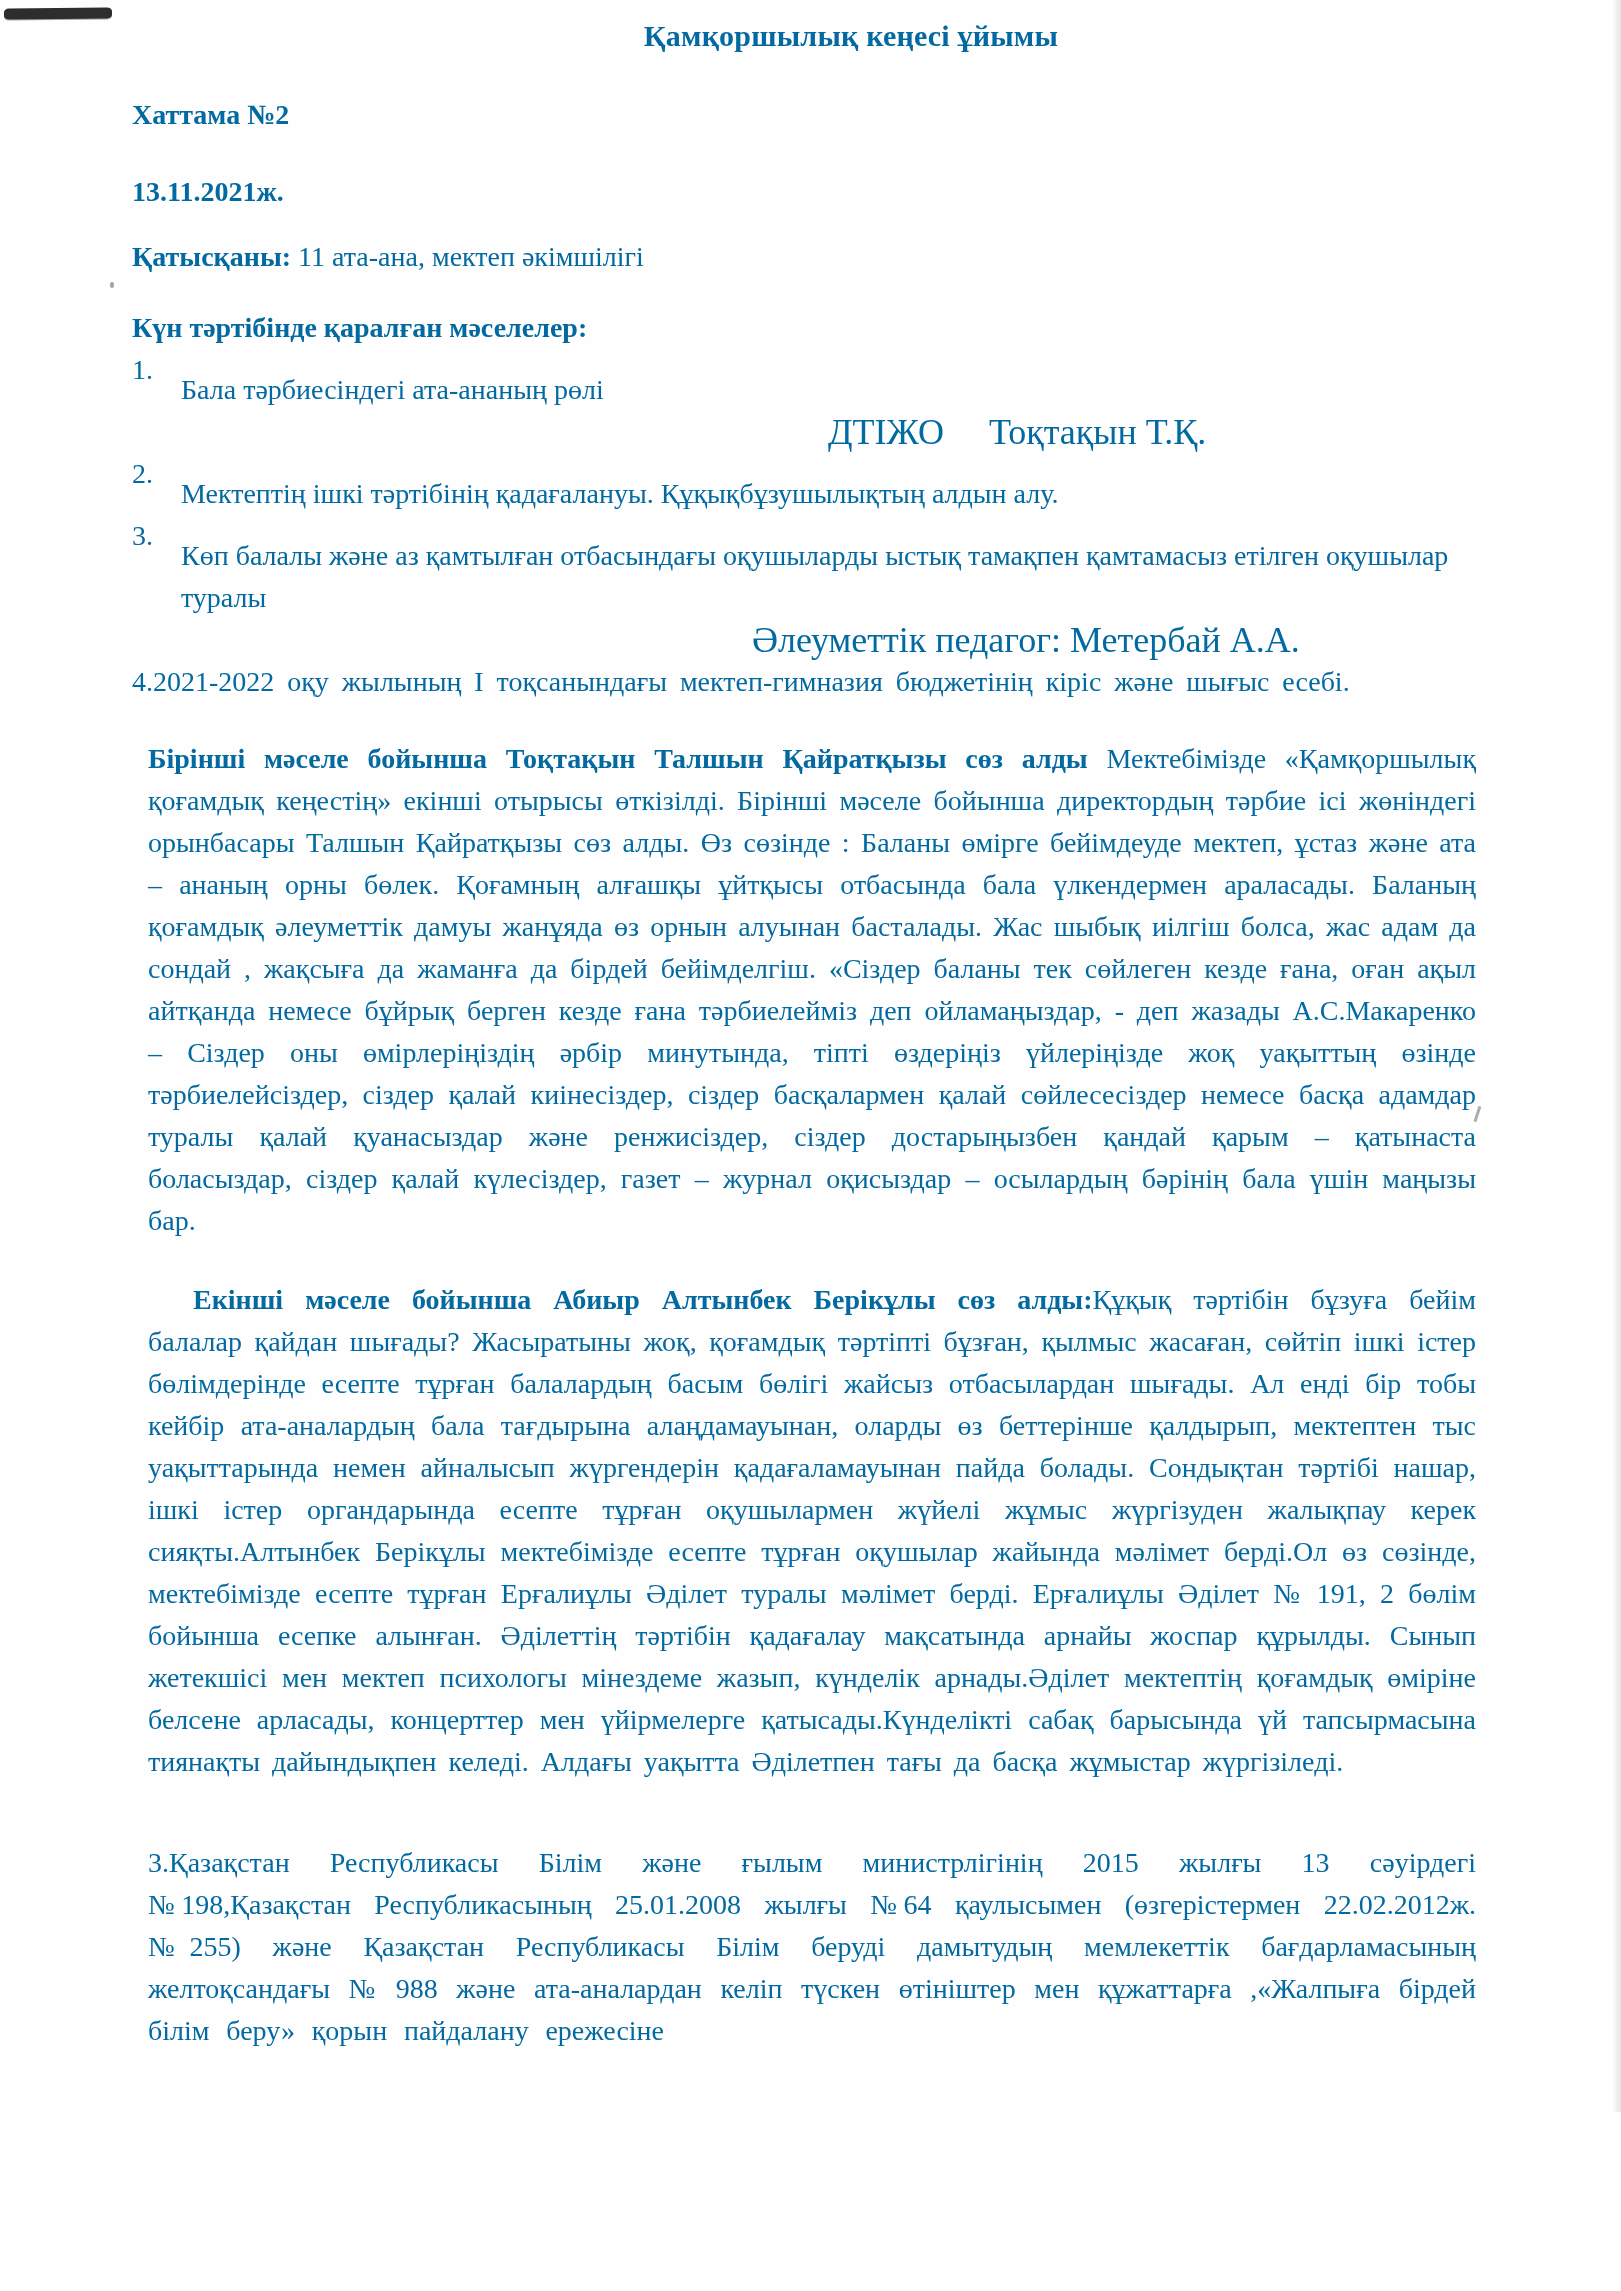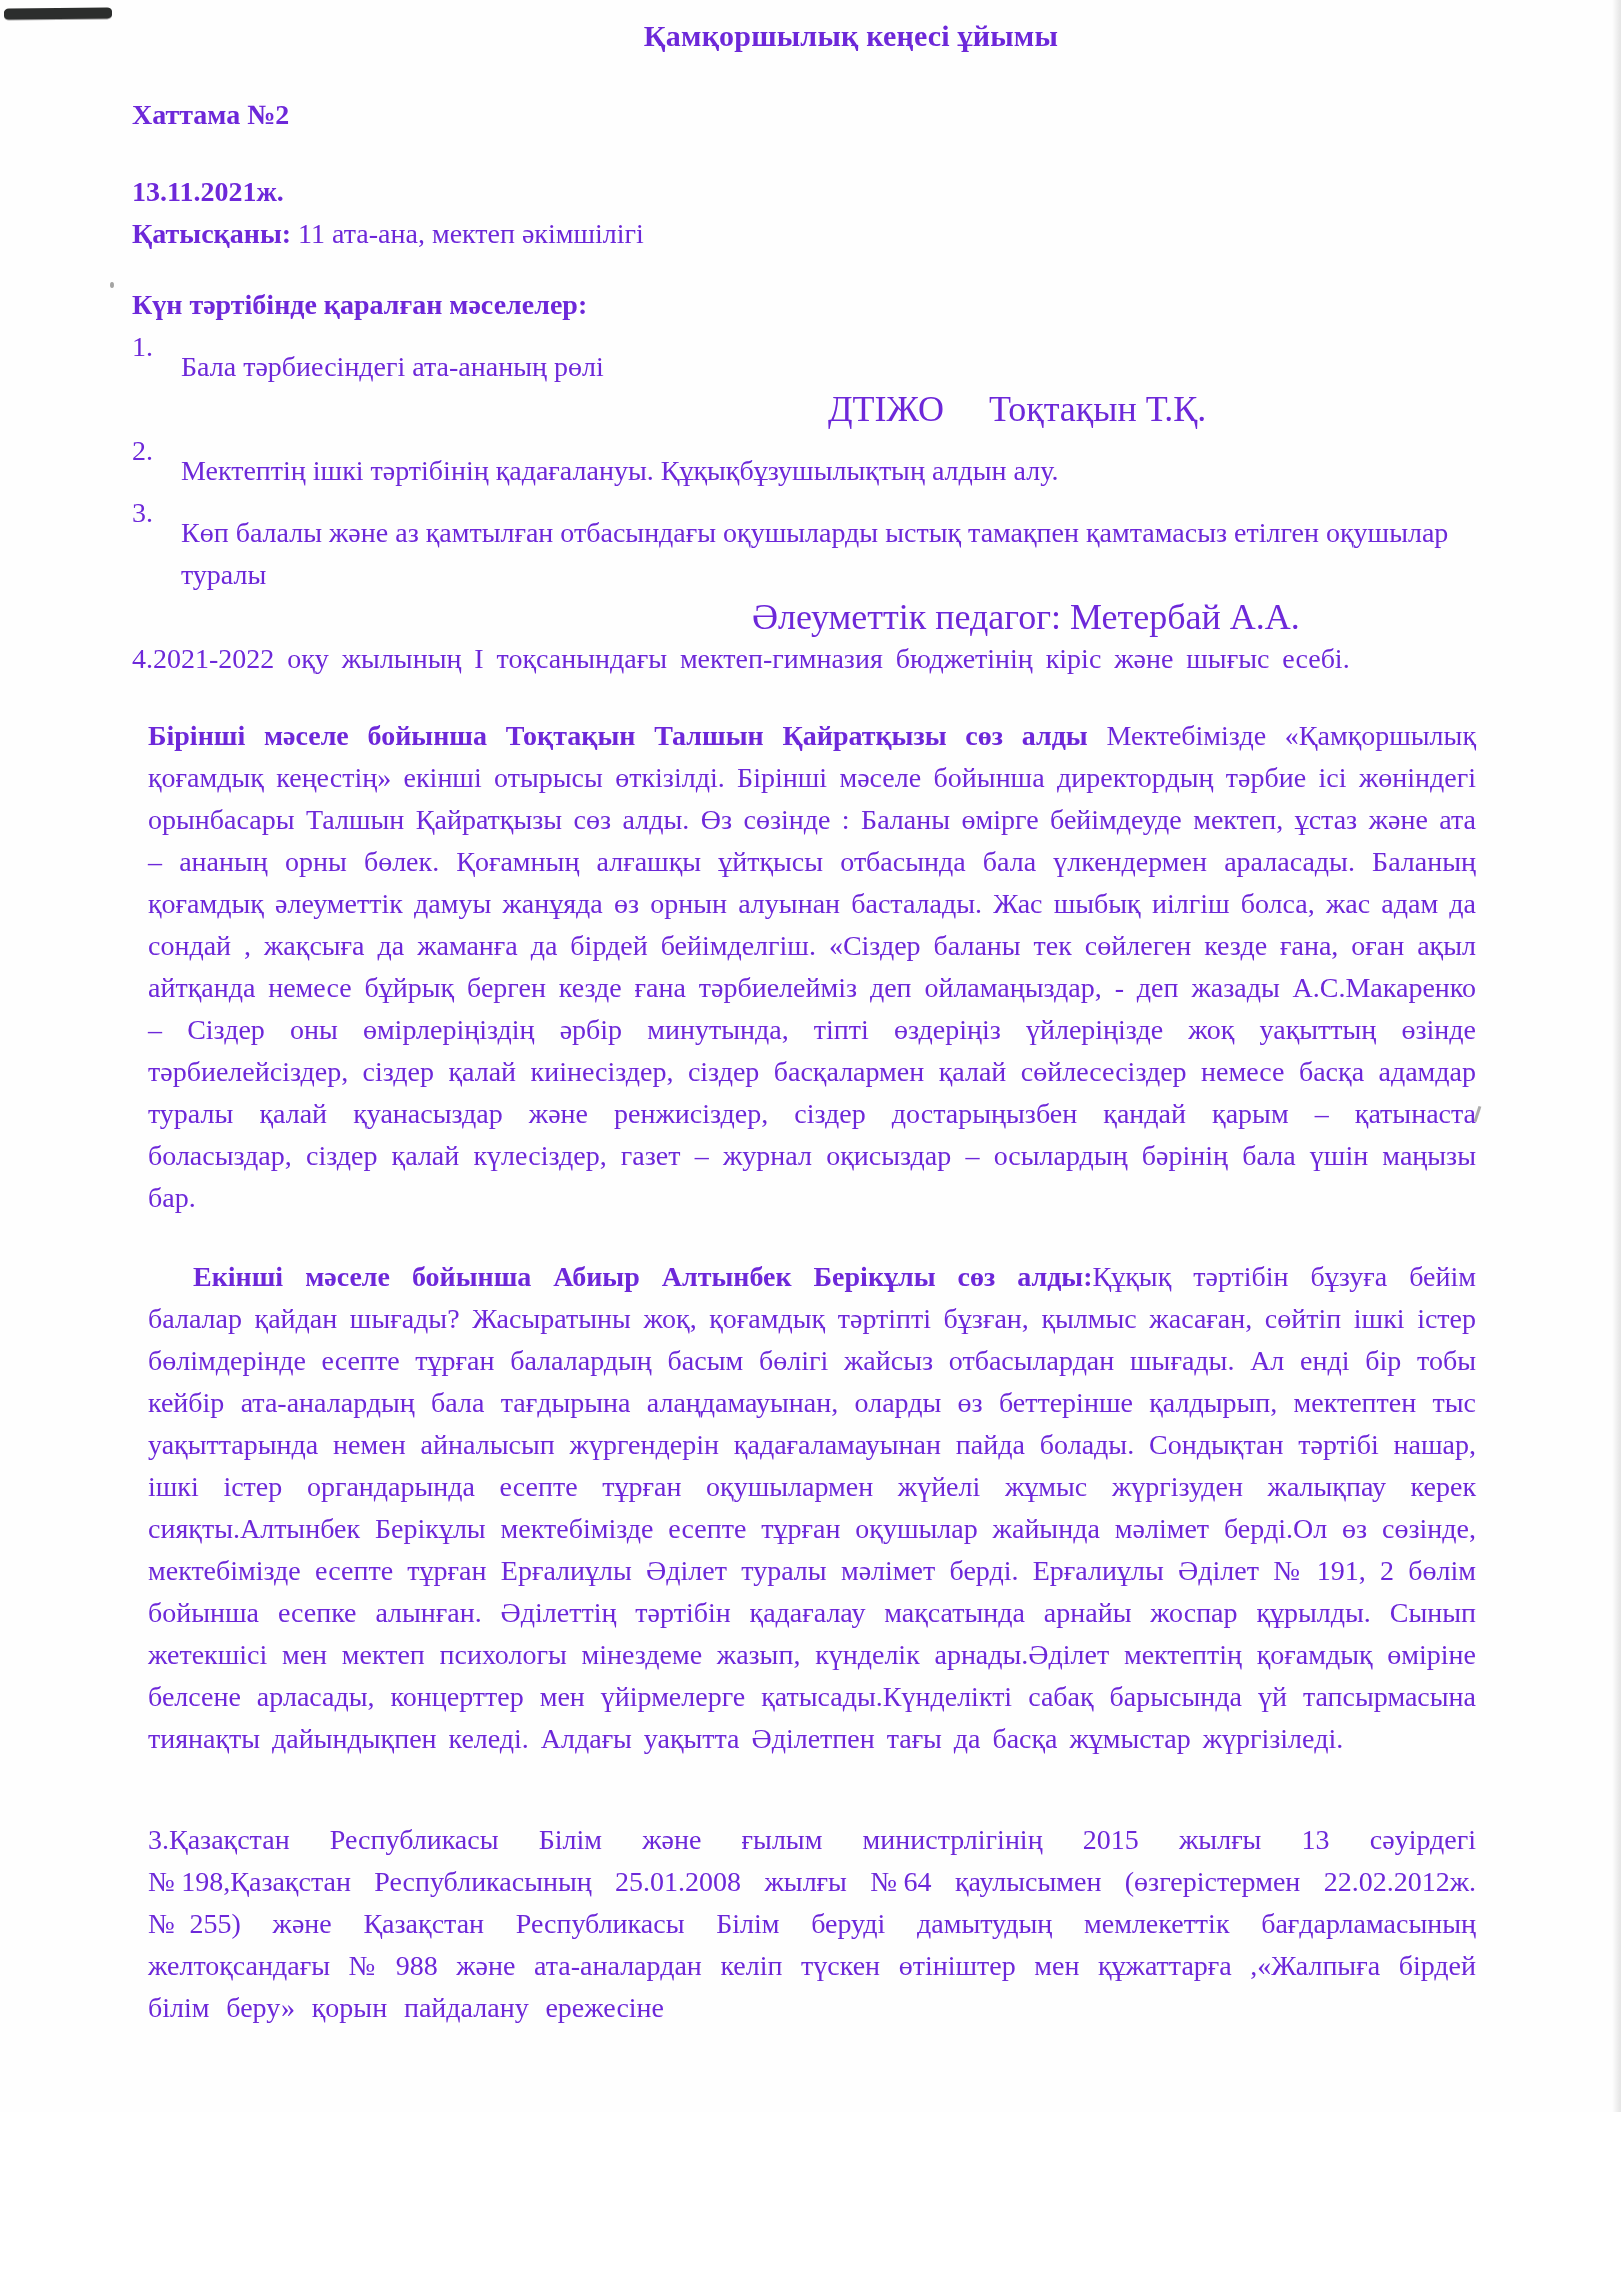--- a/index.html
+++ b/index.html
@@ -7,21 +7,21 @@
     padding: 0;
     background: #ffffff;
   }
   .page {
     position: relative;
     width: 1621px;
     height: 2112px;
     background: #fefefe;
     overflow: hidden;
     font-family: "Liberation Serif", "DejaVu Serif", serif;
-    color: #6d28d9;
+    color: #0369a1;
   }
   
   .edge-shade {
     position: absolute;
     top: 0; right: 0;
     width: 8.8px; height: 100%;
     background: linear-gradient(to right, rgba(0,0,0,0) 0%, rgba(0,0,0,0.10) 100%);
   }
   .content {
     position: absolute;
@@ -46,20 +46,21 @@
   }
   .date-line {
     margin-top: 35px;
     font-weight: 700;
     font-size: 28px;
     line-height: 42px;
   }
   .attendees {
     font-size: 28px;
     line-height: 42px;
+    margin-top: 23px;
   }
   .attendees .lbl { font-weight: 700; }
   .agenda-heading {
     margin-top: 29px;
     font-weight: 700;
     font-size: 28px;
     line-height: 42px;
   }
   .agenda-item {
     display: flex;

